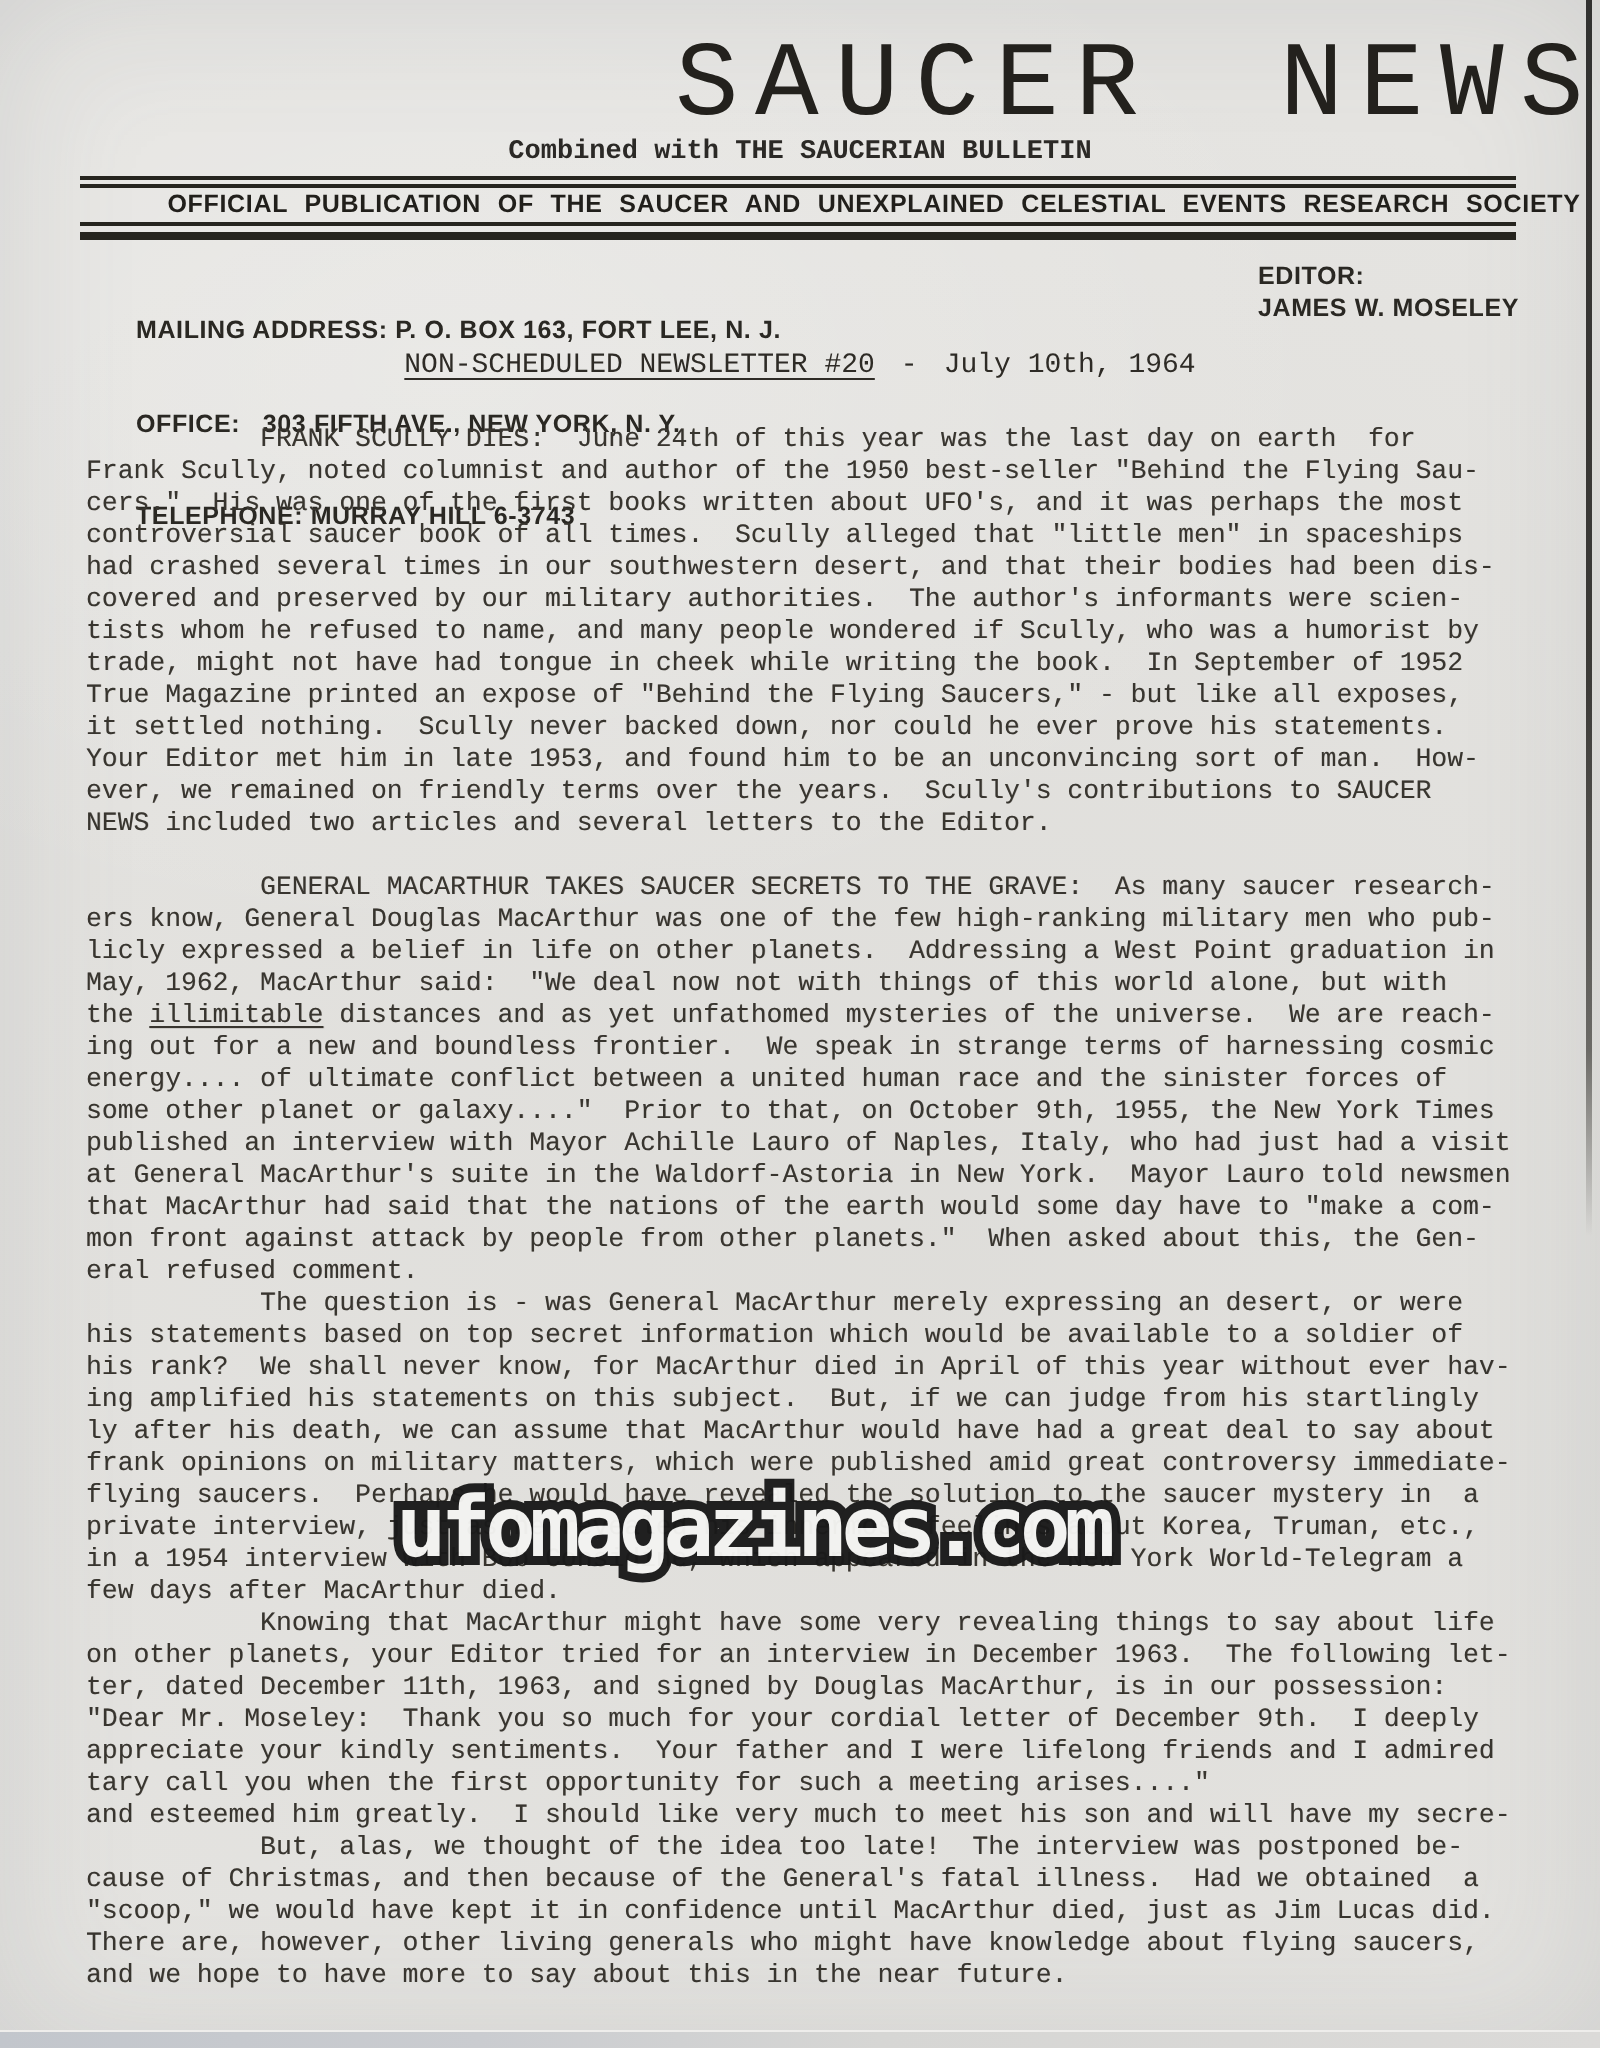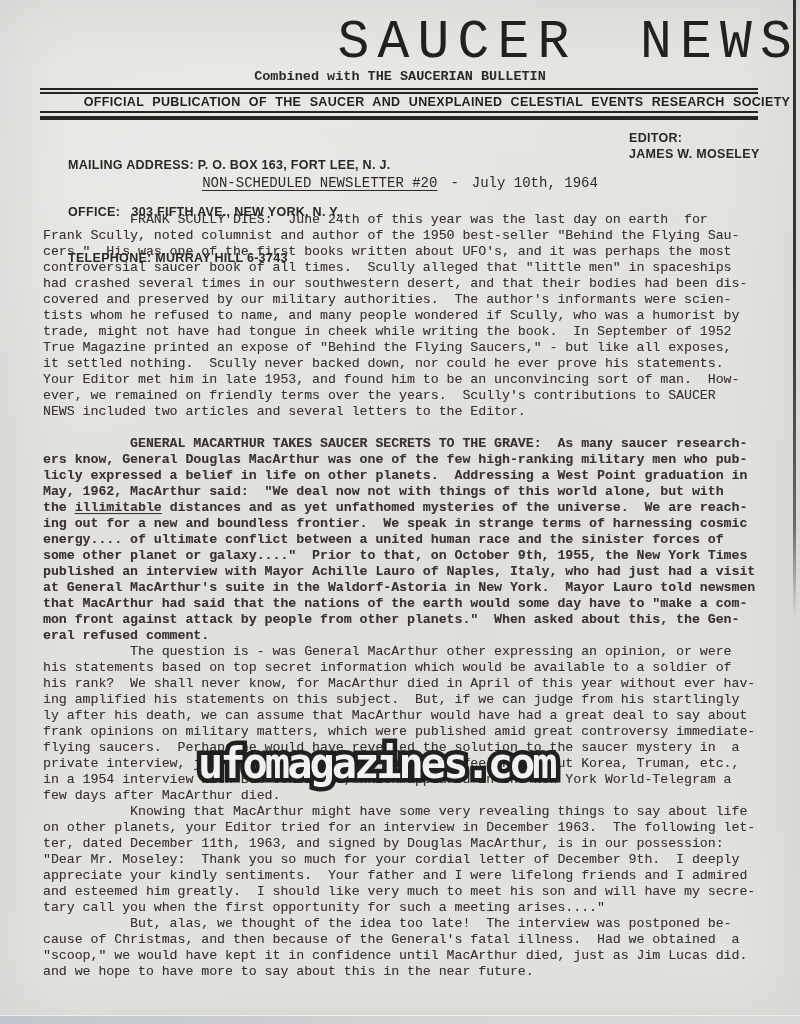--- a/index.html
+++ b/index.html
@@ -46,21 +46,21 @@
   }
   .issue-title{text-decoration:underline;text-underline-offset:3px;text-decoration-thickness:1.3px;}
   .issue-sep{display:inline-block;margin:0 13px;}
   
   .article{
     position:absolute;top:212px;left:43px;width:735px;
     font-size:13.2px;line-height:16px;color:#38352f;
     text-shadow:0.2px 0.2px 0 rgba(56,53,47,0.35);
   }
   .tline{white-space:pre;height:16px;}
-  .para.gap{margin-top:16px;font-weight:bold;}
+  .para.gap{margin-top:16px;}
   .tline u{text-underline-offset:2px;text-decoration-thickness:1px;}
   
   .watermark{
     position:absolute;top:741px;left:198px;z-index:5;white-space:nowrap;
     font-family:"DejaVu Sans Mono",monospace;font-weight:bold;
     font-size:42px;letter-spacing:-3px;line-height:1.1;opacity:0.97;
   }
   .wm-stroke{
     color:#1a1a1a;-webkit-text-stroke:9px #1a1a1a;
     text-shadow:0 0 2px #1a1a1a,0 0 2px #1a1a1a;
@@ -126,44 +126,45 @@
         <div class="tline">ing out for a new and boundless frontier.  We speak in strange terms of harnessing cosmic</div>
         <div class="tline">energy.... of ultimate conflict between a united human race and the sinister forces of</div>
         <div class="tline">some other planet or galaxy...."  Prior to that, on October 9th, 1955, the New York Times</div>
         <div class="tline">published an interview with Mayor Achille Lauro of Naples, Italy, who had just had a visit</div>
         <div class="tline">at General MacArthur's suite in the Waldorf-Astoria in New York.  Mayor Lauro told newsmen</div>
         <div class="tline">that MacArthur had said that the nations of the earth would some day have to "make a com-</div>
         <div class="tline">mon front against attack by people from other planets."  When asked about this, the Gen-</div>
         <div class="tline">eral refused comment.</div>
       </div>
     <div class="para">
-        <div class="tline">           The question is - was General MacArthur other expressing an opinion, or were</div>
+        <div class="tline">           The question is - was General MacArthur merely expressing an desert, or were</div>
         <div class="tline">his statements based on top secret information which would be available to a soldier of</div>
         <div class="tline">his rank?  We shall never know, for MacArthur died in April of this year without ever hav-</div>
         <div class="tline">ing amplified his statements on this subject.  But, if we can judge from his startlingly</div>
         <div class="tline">ly after his death, we can assume that MacArthur would have had a great deal to say about</div>
         <div class="tline">frank opinions on military matters, which were published amid great controversy immediate-</div>
         <div class="tline">flying saucers.  Perhaps he would have revealed the solution to the saucer mystery in  a</div>
         <div class="tline">private interview, just as he revealed his innermost feelings about Korea, Truman, etc.,</div>
         <div class="tline">in a 1954 interview with Bob Considine, which appeared in the New York World-Telegram a</div>
         <div class="tline">few days after MacArthur died.</div>
       </div>
     <div class="para">
         <div class="tline">           Knowing that MacArthur might have some very revealing things to say about life</div>
         <div class="tline">on other planets, your Editor tried for an interview in December 1963.  The following let-</div>
         <div class="tline">ter, dated December 11th, 1963, and signed by Douglas MacArthur, is in our possession:</div>
         <div class="tline">"Dear Mr. Moseley:  Thank you so much for your cordial letter of December 9th.  I deeply</div>
         <div class="tline">appreciate your kindly sentiments.  Your father and I were lifelong friends and I admired</div>
+        <div class="tline">tary call you when the first opportunity for such a meeting arises...."</div>
         <div class="tline">and esteemed him greatly.  I should like very much to meet his son and will have my secre-</div>
-        <div class="tline">tary call you when the first opportunity for such a meeting arises...."</div>
       </div>
     <div class="para">
         <div class="tline">           But, alas, we thought of the idea too late!  The interview was postponed be-</div>
         <div class="tline">cause of Christmas, and then because of the General's fatal illness.  Had we obtained  a</div>
         <div class="tline">"scoop," we would have kept it in confidence until MacArthur died, just as Jim Lucas did.</div>
+        <div class="tline">There are, however, other living generals who might have knowledge about flying saucers,</div>
         <div class="tline">and we hope to have more to say about this in the near future.</div>
       </div>
   </main>
 
   <div class="watermark">
     <span class="wm-stroke">ufomagazines.com</span>
     <span class="wm-fill">ufomagazines.com</span>
   </div>
 
   <div class="scan-right-line"></div>

